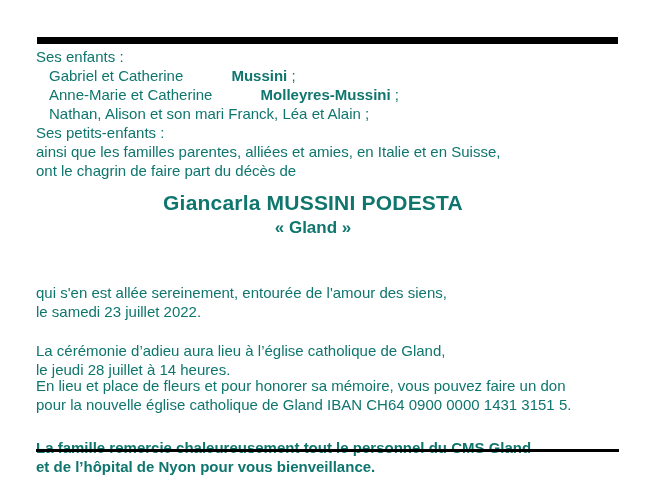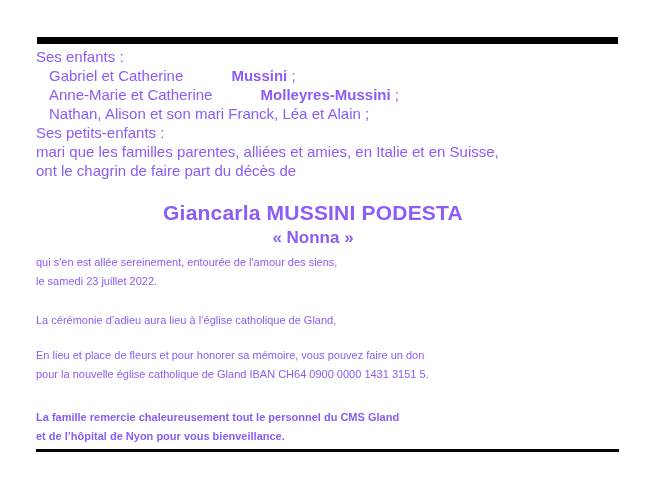--- a/index.html
+++ b/index.html
@@ -9,21 +9,21 @@
     height: 493px;
     background: #ffffff;
     overflow: hidden;
   }
   .page {
     position: relative;
     width: 555px;
     height: 493px;
     background: #ffffff;
     font-family: "Liberation Sans", sans-serif;
-    color: #8b5cf6;
+    color: #0f766e;
   }
   .rule-top {
     position: absolute;
     left: 37px;
     top: 37px;
     width: 581px;
     height: 7px;
     background: #000000;
   }
   .rule-bottom {
@@ -41,76 +41,78 @@
     width: 585px;
     font-size: 15px;
     line-height: 19px;
   }
   .line { white-space: pre-wrap; }
   .indent { padding-left: 13px; }
   .b { font-weight: bold; margin-left: 44px; }
   .title-block {
     position: absolute;
     left: 0;
-    top: 200px;
+    top: 190px;
     width: 626px;
     text-align: center;
   }
   .deceased-name {
     font-size: 21px;
     font-weight: bold;
     line-height: 26px;
     letter-spacing: 0.2px;
   }
   .nickname {
     font-size: 17px;
     font-weight: bold;
     line-height: 23px;
   }
   .para {
     position: absolute;
     left: 36px;
     width: 585px;
-    font-size: 11px;
+    font-size: 15px;
     line-height: 19px;
+    margin-top: 30px;
   }
   .para-a { top: 253px; }
   .para-b { top: 311px; }
   .para-c { top: 346px; }
   .para-d { top: 408px; font-weight: bold; }
 </style>
 </head>
 <body>
 
 <div class="page">
 
   <div class="rule-top"></div>
 
   <div class="intro">
     <div class="line">Ses enfants :</div>
     <div class="line indent"><span>Gabriel et Catherine </span><span class="b">Mussini</span><span> ;</span></div>
     <div class="line indent"><span>Anne-Marie et Catherine </span><span class="b">Molleyres-Mussini</span><span> ;</span></div>
     <div class="line indent">Nathan, Alison et son mari Franck, Léa et Alain ;</div>
     <div class="line">Ses petits-enfants :</div>
-    <div class="line">mari que les familles parentes, alliées et amies, en Italie et en Suisse,</div>
+    <div class="line">ainsi que les familles parentes, alliées et amies, en Italie et en Suisse,</div>
     <div class="line">ont le chagrin de faire part du décès de</div>
   </div>
 
   <div class="title-block">
     <div class="deceased-name">Giancarla MUSSINI PODESTA</div>
-    <div class="nickname">« Nonna »</div>
+    <div class="nickname">« Gland »</div>
   </div>
 
   <div class="para para-a">
     <div class="line">qui s'en est allée sereinement, entourée de l'amour des siens,</div>
     <div class="line">le samedi 23 juillet 2022.</div>
   </div>
 
   <div class="para para-b">
     <div class="line">La cérémonie d’adieu aura lieu à l’église catholique de Gland,</div>
+    <div class="line">le jeudi 28 juillet à 14 heures.</div>
   </div>
 
   <div class="para para-c">
     <div class="line">En lieu et place de fleurs et pour honorer sa mémoire, vous pouvez faire un don</div>
     <div class="line">pour la nouvelle église catholique de Gland IBAN CH64 0900 0000 1431 3151 5.</div>
   </div>
 
   <div class="para para-d">
     <div class="line">La famille remercie chaleureusement tout le personnel du CMS Gland</div>
     <div class="line">et de l’hôpital de Nyon pour vous bienveillance.</div>

